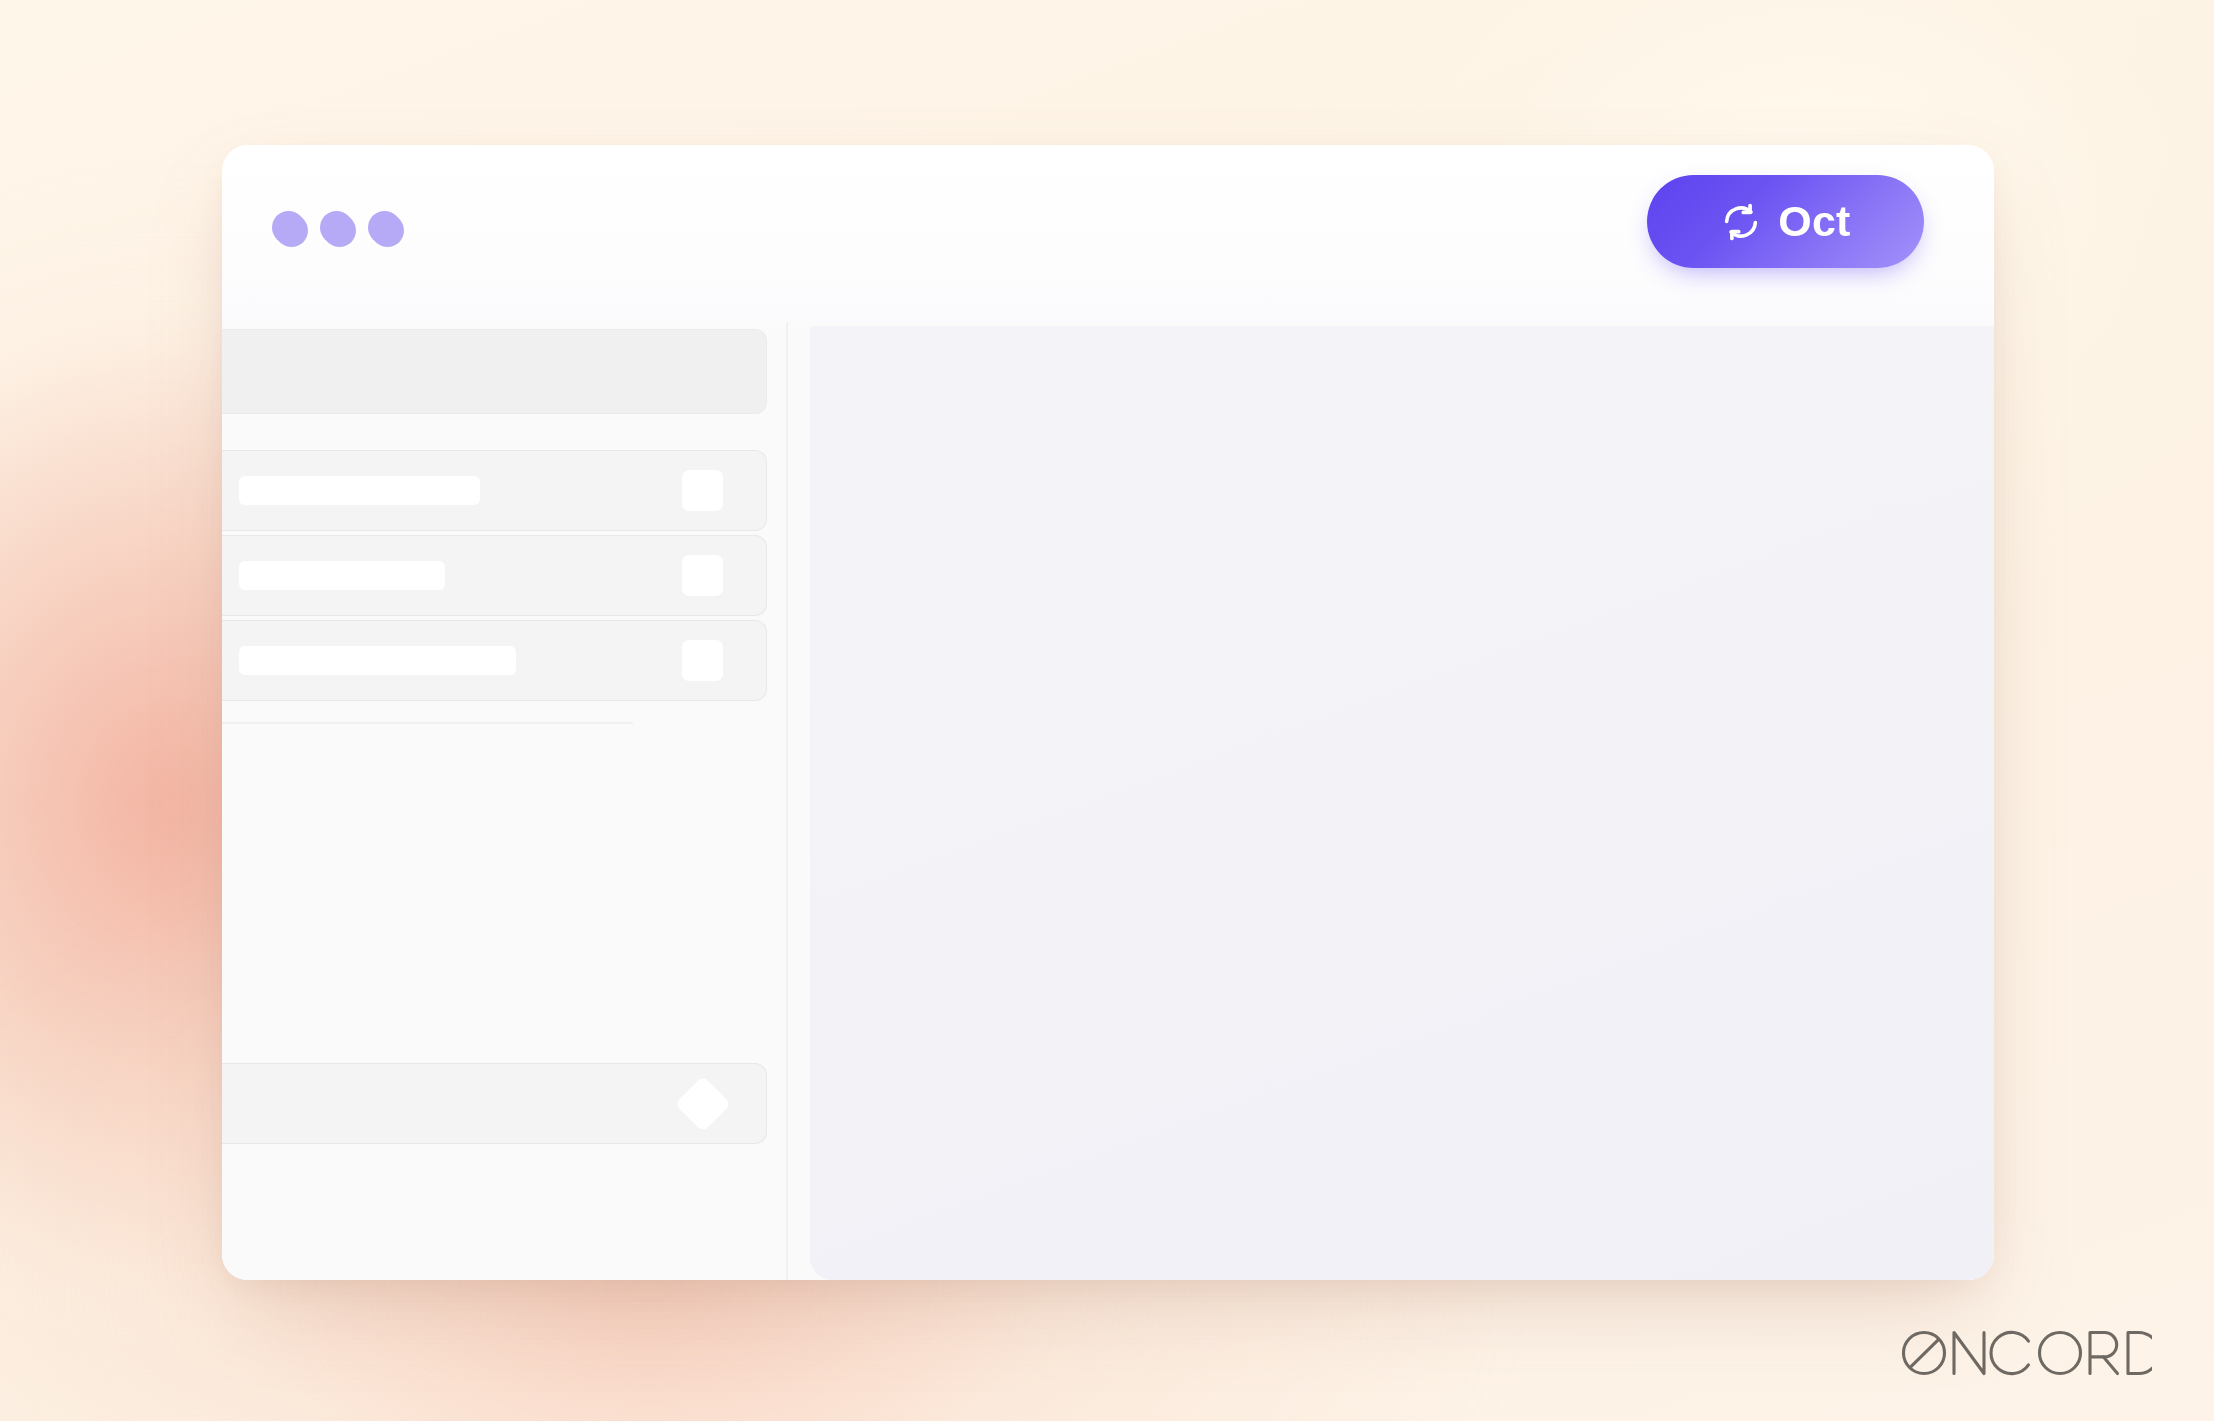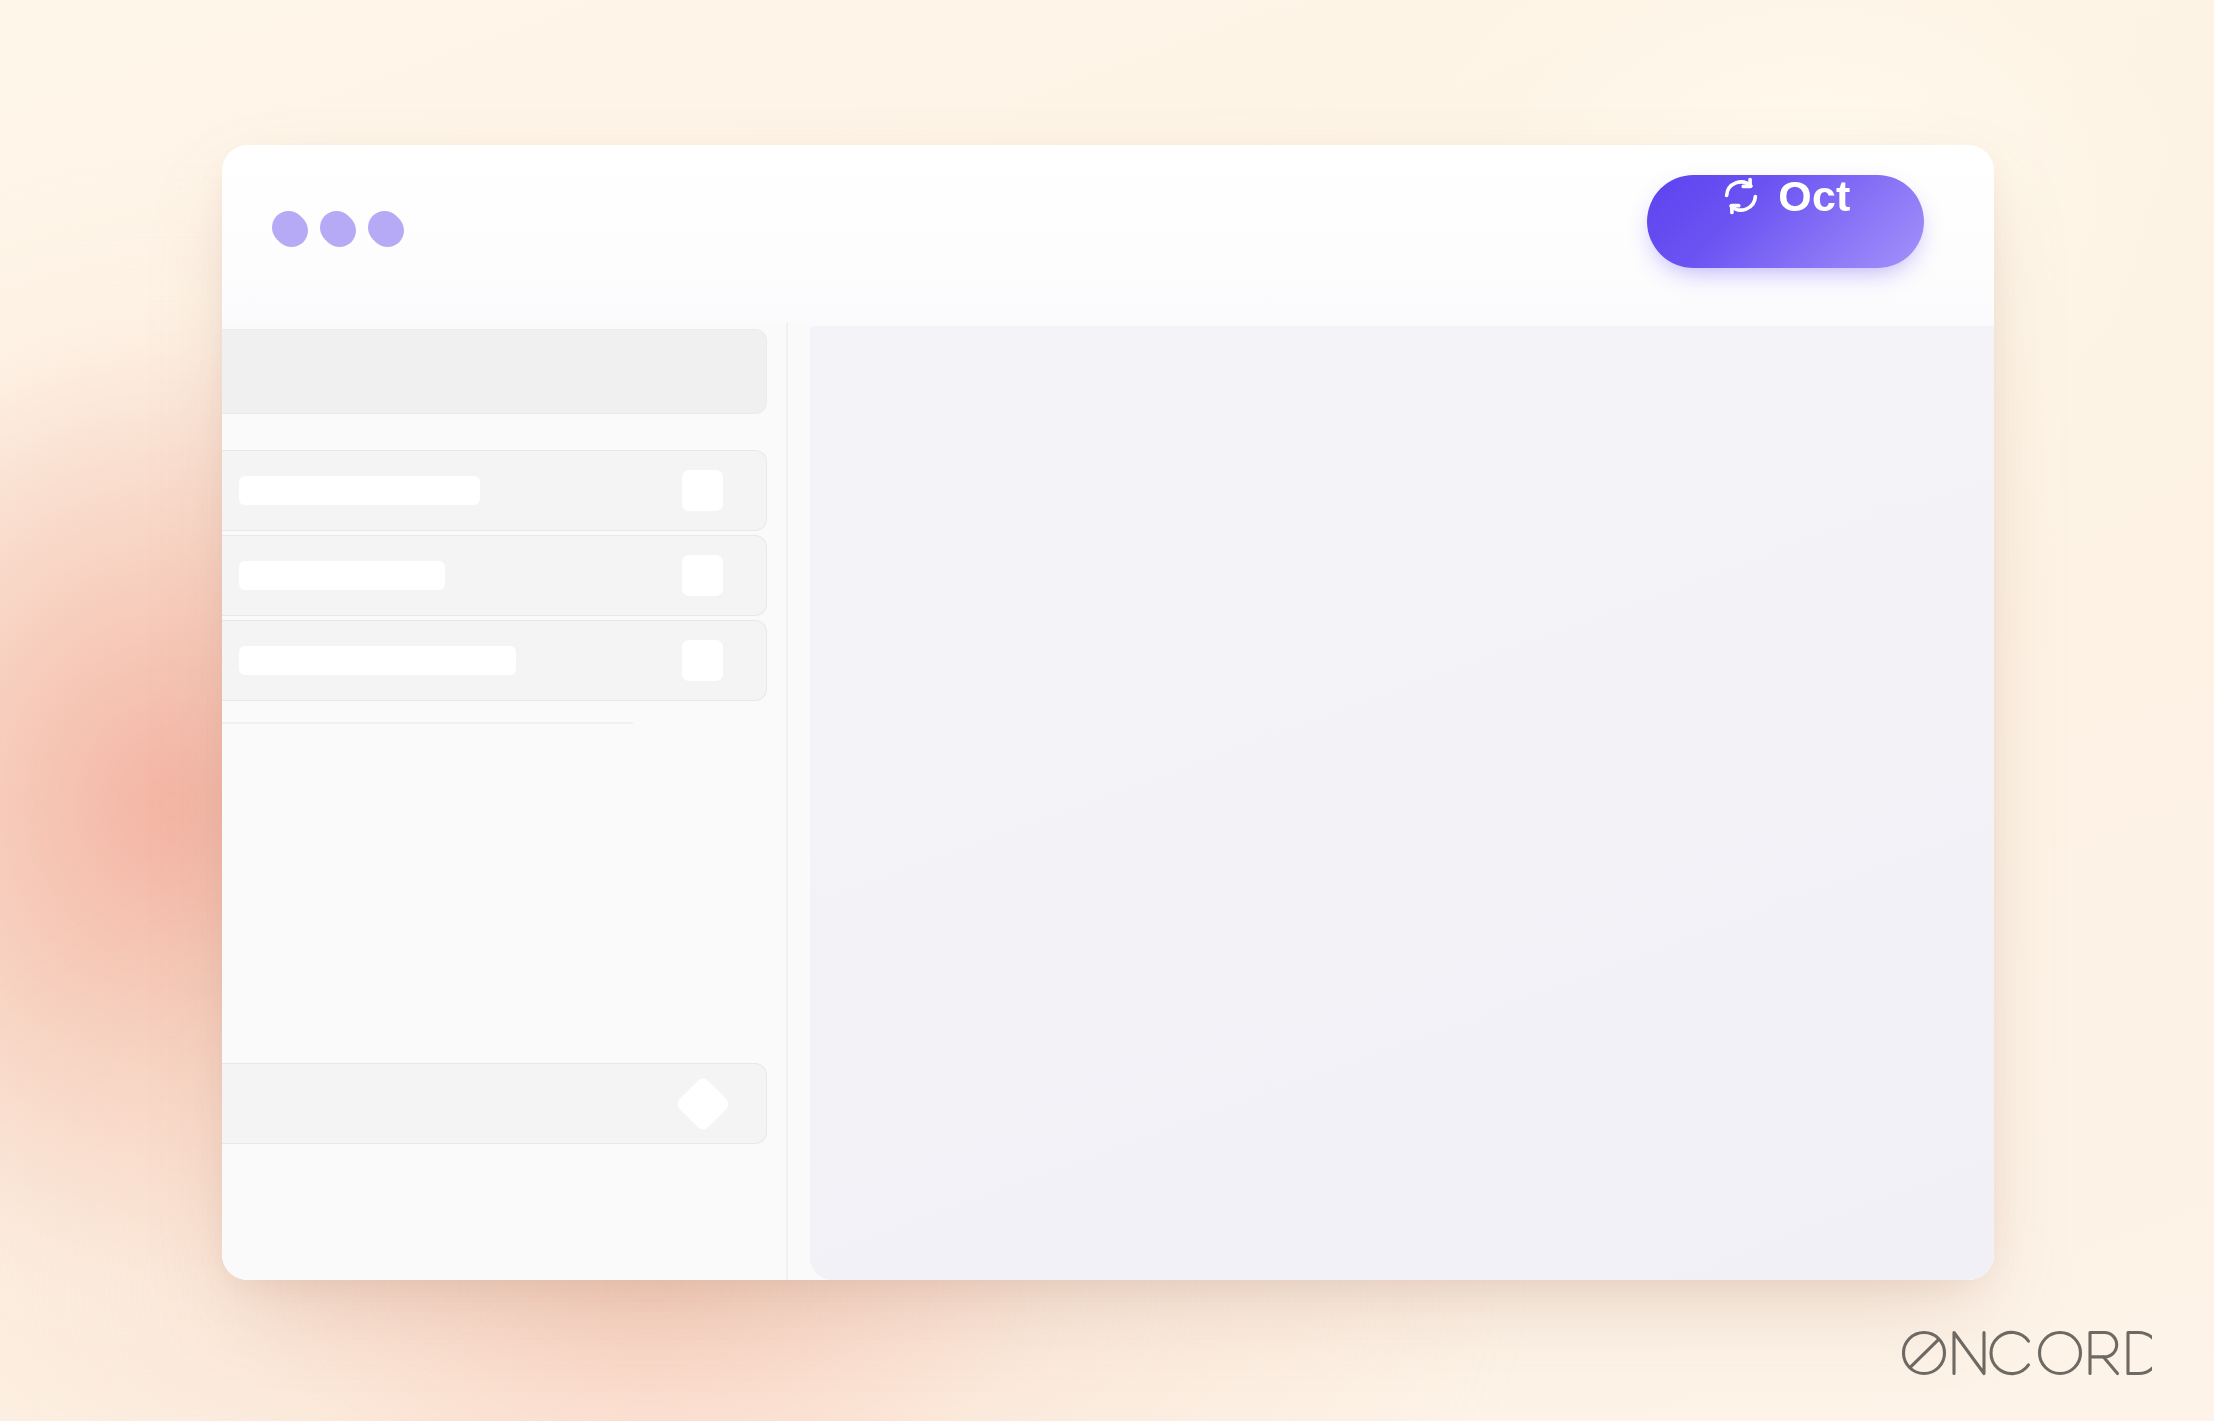--- a/index.html
+++ b/index.html
@@ -81,20 +81,21 @@
   
   .sync-pill {
     position: absolute;
     right: 70px; top: 30px;
     height: 93px;
     min-width: 277px;
     padding: 0 44px;
     border-radius: 47px;
     background: linear-gradient(135deg, #5c42ef 0%, #6b53f2 35%, #8f7bf7 75%, #a292fa 100%);
     display: flex;
+    align-items: center;
     justify-content: center;
     gap: 16px;
     box-shadow: 0 10px 26px -8px rgba(92,66,239,0.45);
     cursor: pointer;
   }
   .sync-icon { width: 42px; height: 42px; display:block; flex:0 0 auto; }
   .sync-label {
     color: #ffffff;
     font-size: 43px;
     font-weight: bold;

